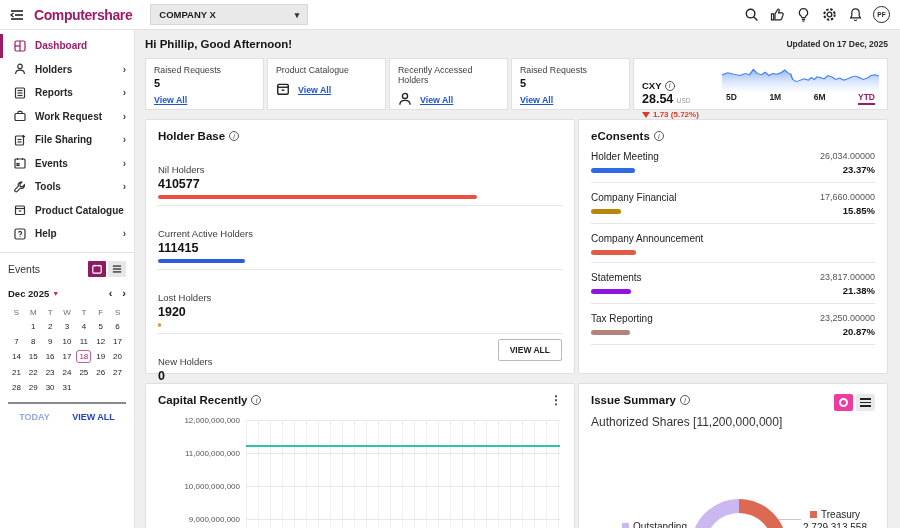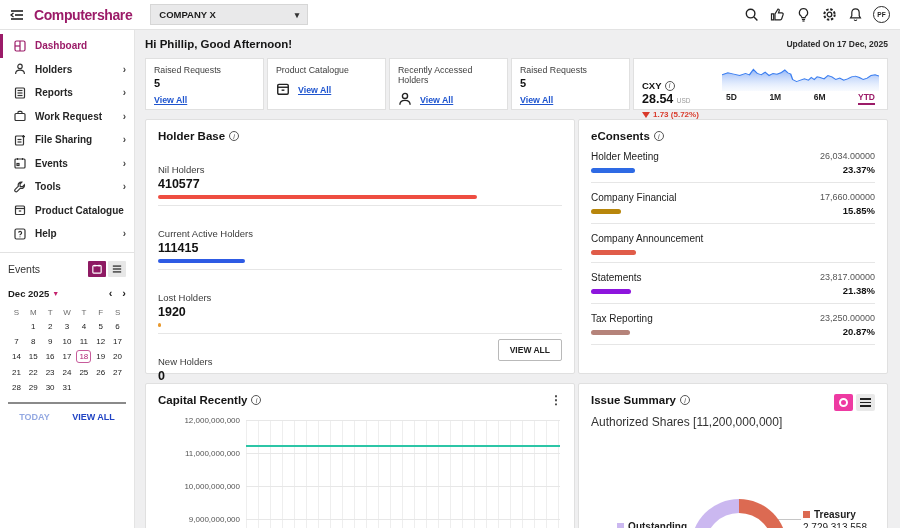--- a/index.html
+++ b/index.html
@@ -128,21 +128,21 @@
     display:flex; align-items:center; justify-content:center; cursor:pointer; }
   .donut-btn .ring { width:9px; height:9px; border:2.5px solid #fff; border-radius:50%; }
   .list-btn { width:19px; height:17px; background:#e9e9e9; border-radius:2px;
     display:flex; flex-direction:column; gap:2px; align-items:center; justify-content:center; cursor:pointer; }
   .list-btn i { display:block; width:11px; height:1.6px; background:#222; }
   .issue-sub { font-size:12px; color:#333; margin-top:4px; }
   .donut-zone { position:relative; height:150px; }
   .donut { position:absolute; left:100px; top:70px; width:96px; height:96px; border-radius:50%; }
   .donut-hole { position:absolute; left:14px; top:14px; width:68px; height:68px; border-radius:50%; background:#fff; }
   .legend { position:absolute; font-size:10px; color:#1d1d1d; }
-  .legend .lg-label { display:flex; align-items:center; gap:4px; font-weight:bold; }
+  .legend .lg-label { display:flex; align-items:center; gap:4px; font-weight:normal;margin-left:7px; }
   .lg-sq { width:7px; height:7px; flex:none; display:inline-block; }
   .lg-val { margin-top:2px; font-weight:normal; color:#1d1d1d; }
   .legend.right { left:212px; }
   .legend.outst { left:0px; top:92px; width:96px; text-align:left; }
   .legend.outst .lg-label { justify-content:flex-end; }
   .conn { position:absolute; height:1px; background:#c6c6c6; }
 
   svg.icon { display:block; }
 </style>
 </head>

